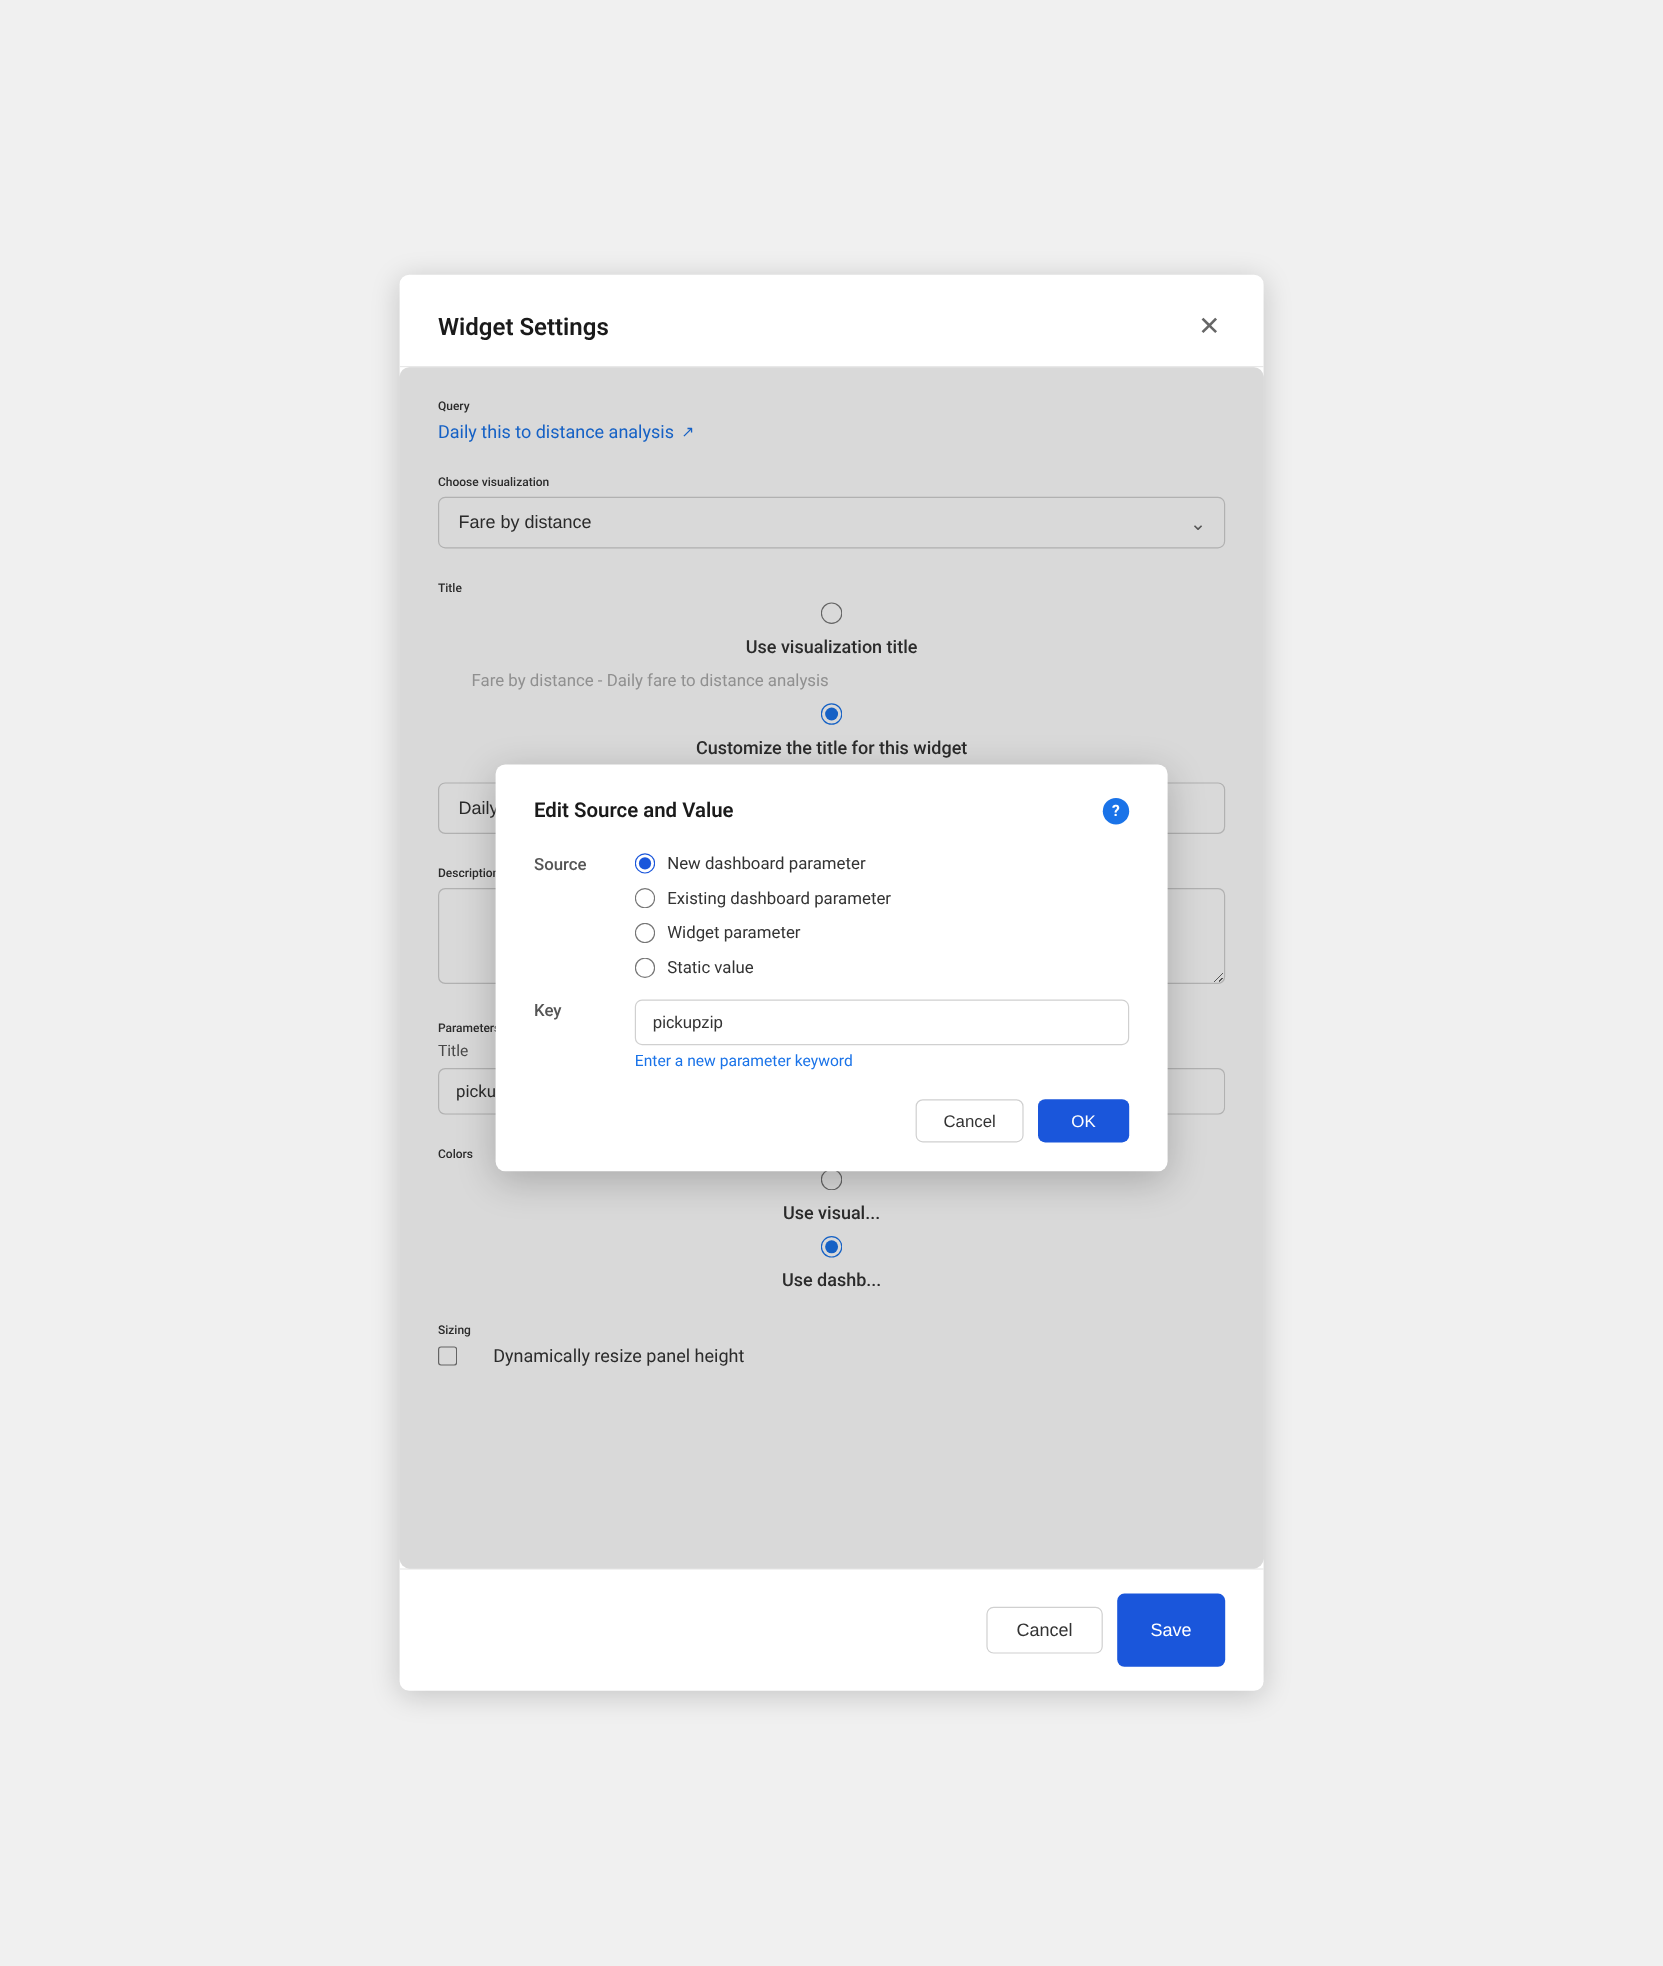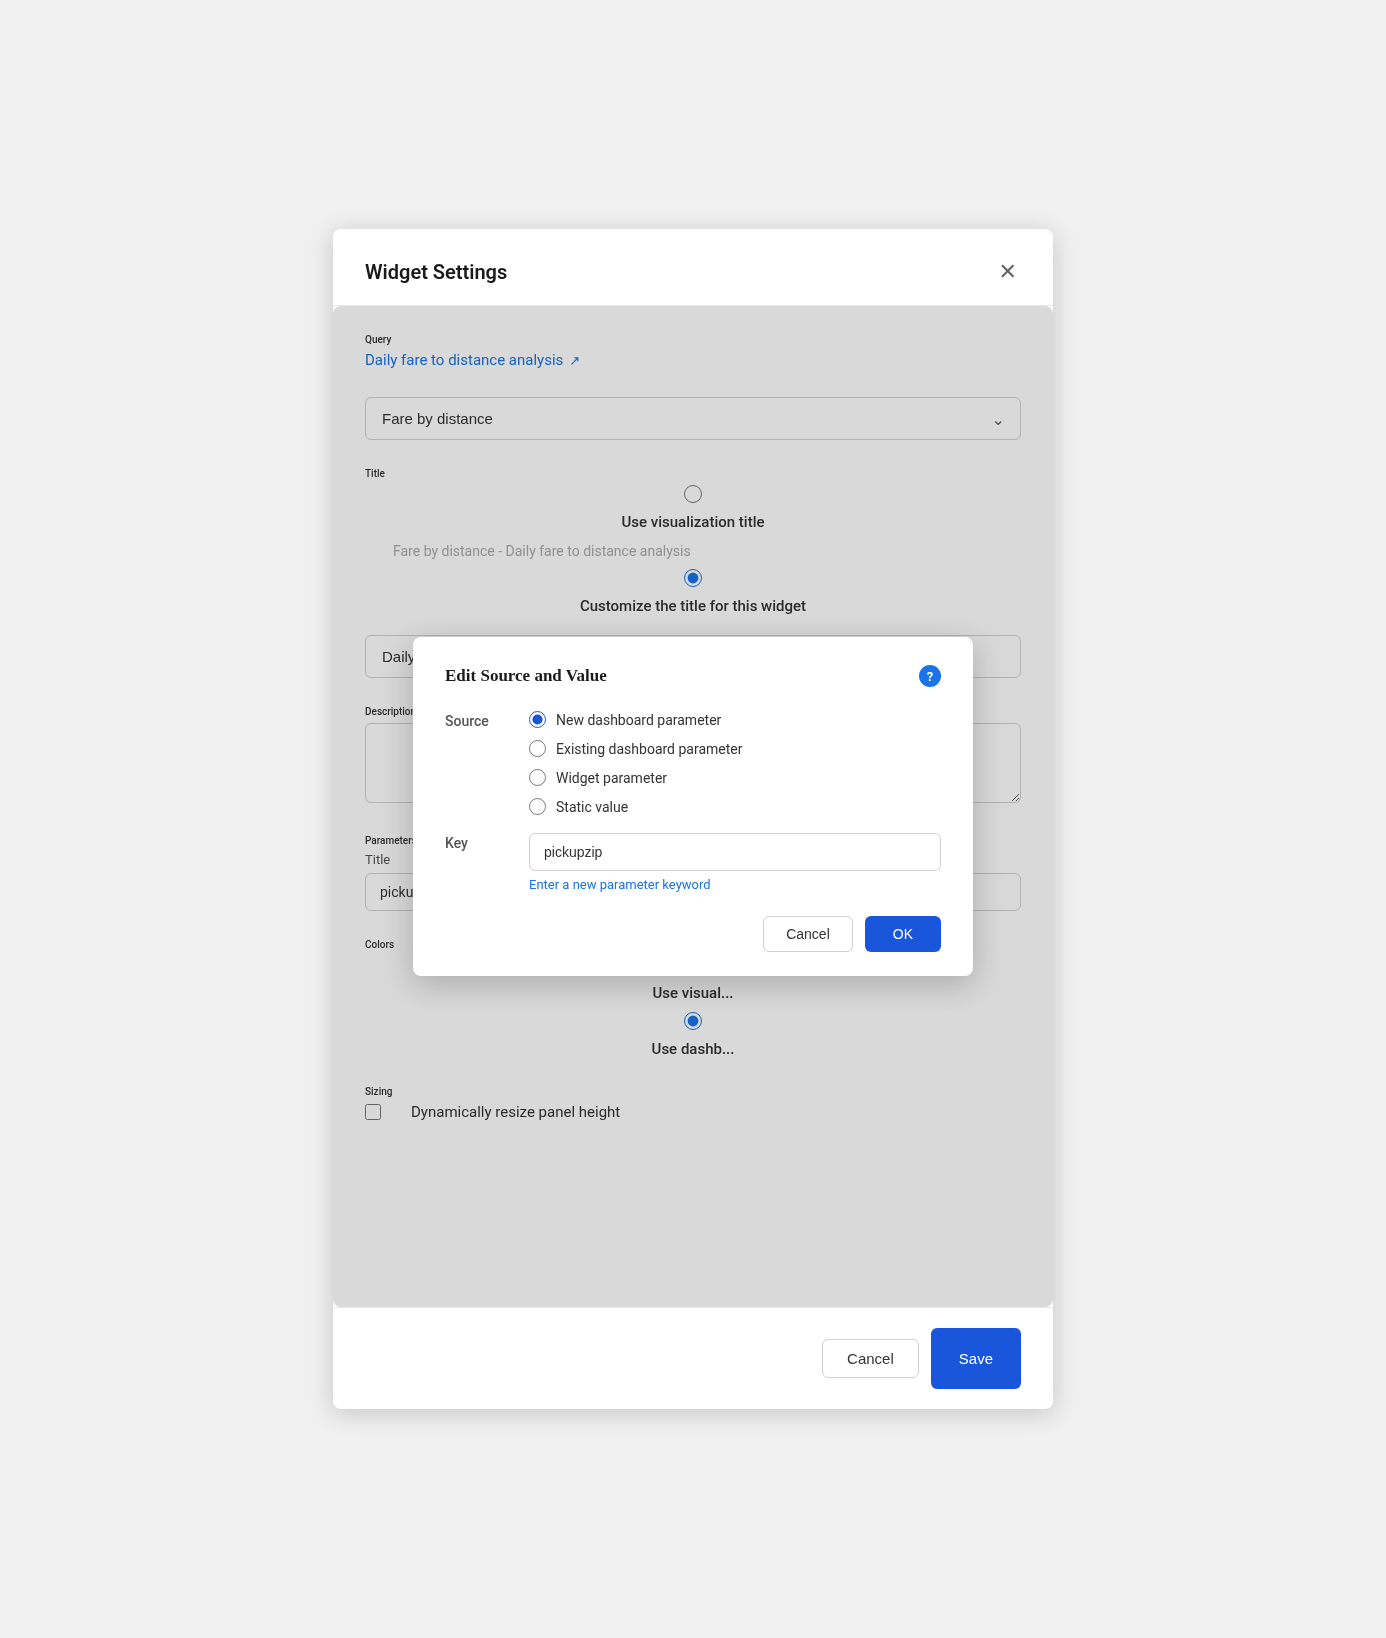--- a/index.html
+++ b/index.html
@@ -237,21 +237,20 @@
     .inner-dialog-header {
       display: flex;
       justify-content: space-between;
       align-items: center;
       margin-bottom: 24px;
     }
     .inner-dialog-title {
       font-size: 17px;
       font-weight: 600;
       color: #1a1a1a;
-      font-family: Liberation Serif, serif;
     }
     .help-icon {
       width: 22px;
       height: 22px;
       border-radius: 50%;
       background: #1a73e8;
       color: #fff;
       display: flex;
       align-items: center;
       justify-content: center;
@@ -345,26 +344,27 @@
   <div class="modal-header">
     <span class="modal-title">Widget Settings</span>
     <button class="close-btn">✕</button>
   </div>
 
   <div class="modal-body">
 
     <div class="section">
       <div class="section-label">Query</div>
       <a class="query-link" href="#">
-        <span>Daily fare to distance analysis</span>
+        <span>Daily this to distance analysis</span>
         <span class="external-icon">↗</span>
       </a>
     </div>
 
     <div class="section">
+      <div class="section-label">Choose visualization</div>
       <div class="select-wrapper">
         <select>
           <option>Fare by distance</option>
         </select>
         <span class="select-chevron">⌄</span>
       </div>
     </div>
 
     <div class="section">
       <div class="section-label">Title</div>

